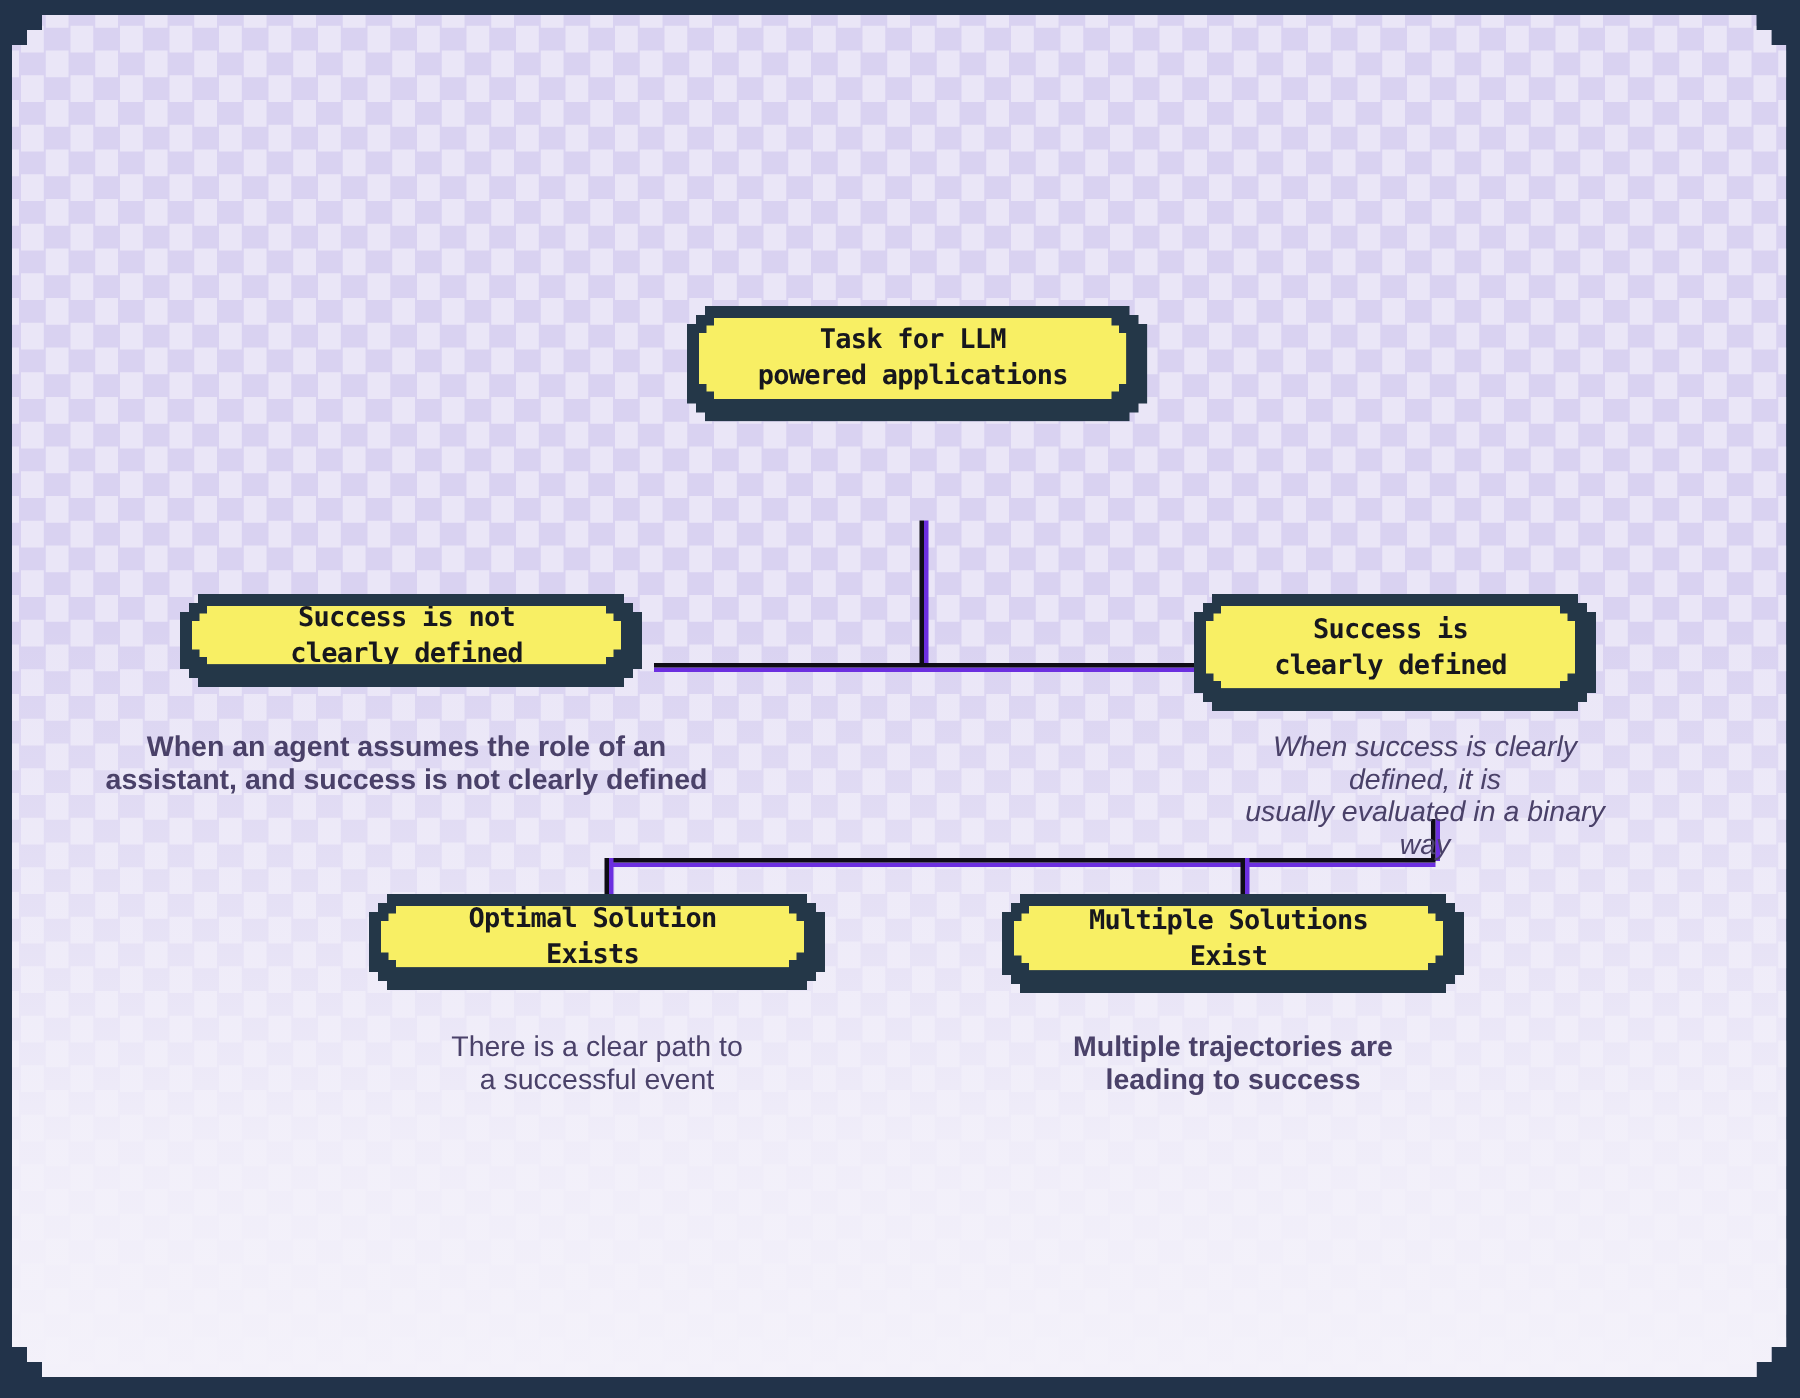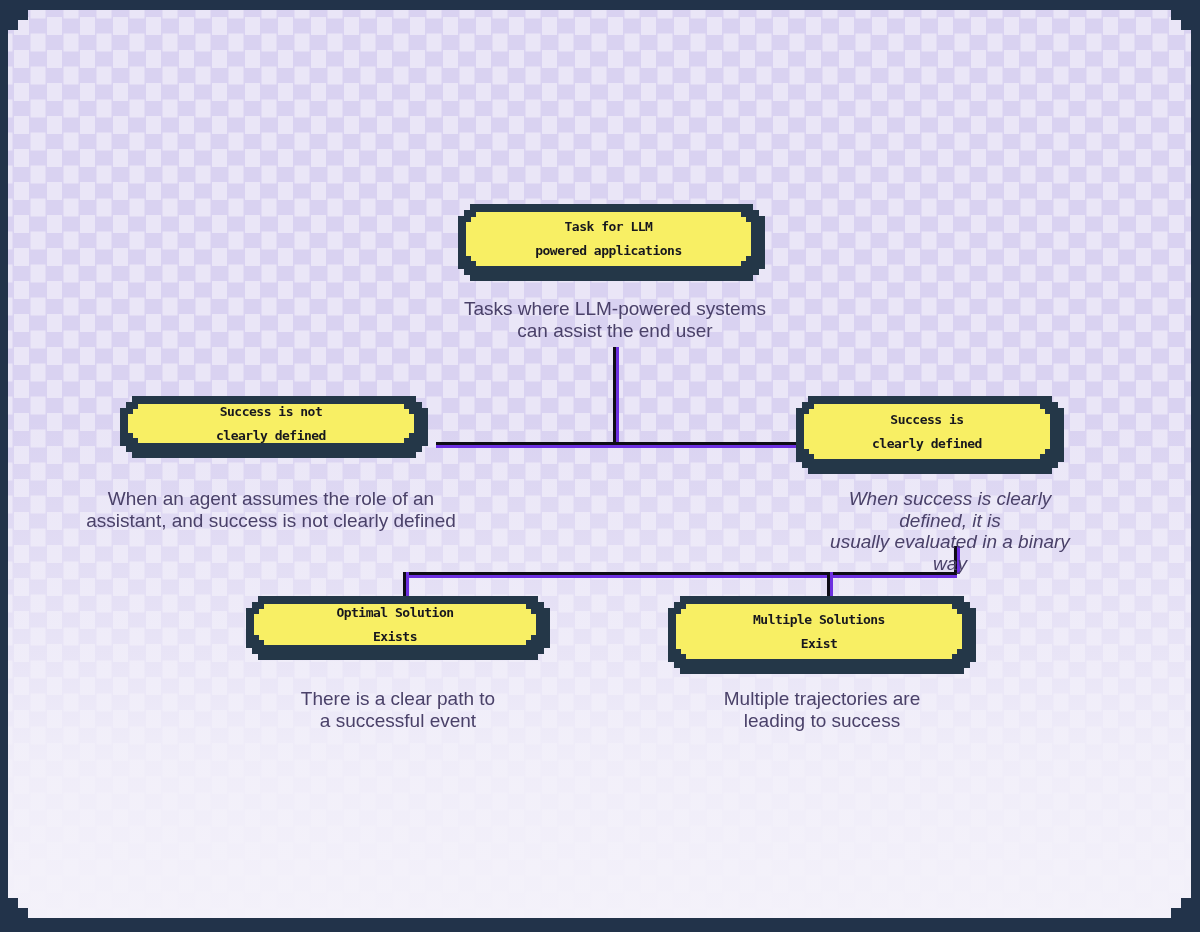--- a/index.html
+++ b/index.html
@@ -44,21 +44,21 @@
     background:var(--box-fill,#f8ef64);
     display:flex; align-items:center; justify-content:center;
     clip-path: polygon(
       0 10px, 5px 10px, 5px 5px, 10px 5px, 10px 0,
       calc(100% - 10px) 0, calc(100% - 10px) 5px, calc(100% - 5px) 5px, calc(100% - 5px) 10px, 100% 10px,
       100% calc(100% - 10px), calc(100% - 5px) calc(100% - 10px), calc(100% - 5px) calc(100% - 5px), calc(100% - 10px) calc(100% - 5px), calc(100% - 10px) 100%,
       10px 100%, 10px calc(100% - 5px), 5px calc(100% - 5px), 5px calc(100% - 10px), 0 calc(100% - 10px));
   }
   .ptitle {
     font-family:"DejaVu Sans Mono","Liberation Mono",monospace;
-    font-weight:700; font-size:13px; line-height:24px;
+    font-weight:700; font-size:18px; line-height:24px;
     color:var(--title-color,#17171e); text-align:center; white-space:pre-line;
     letter-spacing:-0.5px;
   }
 
   .desc {
     position:absolute; transform:translateX(-50%);
     font-size:19px; line-height:21.5px; font-weight:400;
     color:var(--desc-color,#4a4169); text-align:center; white-space:pre-line;
   }
 
@@ -77,53 +77,51 @@
     <div class="hline" style="left:396px; top:562px; width:553px;"></div>
     <div class="vline" style="left:395px; top:562px; height:36px;"></div>
     <div class="vline" style="left:819px; top:562px; height:36px;"></div>
 
     <div class="pbox" style="left:450px; top:194px; width:307px; height:77px;">
       <div class="pbox-in">
         <div class="ptitle">Task for LLM
 powered applications</div>
       </div>
     </div>
-    <div class="desc" style="left:607px; top:288px;">Tasks where LLM-powered systems
-can assist the end user</div>
 
     <div class="pbox" style="left:112px; top:386px; width:308px; height:62px;">
       <div class="pbox-in">
         <div class="ptitle">Success is not
 clearly defined</div>
       </div>
     </div>
-    <div class="desc" style="left:263px; top:478px;">When an agent assumes the role of an
+    <div class="desc" style="left:263px; top:478px;font-weight:bold;">When an agent assumes the role of an
 assistant, and success is not clearly defined</div>
 
     <div class="pbox" style="left:788px; top:386px; width:268px; height:78px;">
       <div class="pbox-in">
         <div class="ptitle">Success is
 clearly defined</div>
       </div>
     </div>
     <div class="desc" style="left:942px; top:478px;font-style:italic;">When success is clearly defined, it is
 usually evaluated in a binary way</div>
 
     <div class="pbox" style="left:238px; top:586px; width:304px; height:64px;">
       <div class="pbox-in">
         <div class="ptitle">Optimal Solution
 Exists</div>
       </div>
     </div>
     <div class="desc" style="left:390px; top:678px;">There is a clear path to
 a successful event</div>
 
-    <div class="pbox" style="left:660px; top:586px; width:308px; height:78px;">
+    <div class="pbox" style="left:660px; top:586px; width:308px; height:66px;">
       <div class="pbox-in">
         <div class="ptitle">Multiple Solutions
 Exist</div>
       </div>
     </div>
-    <div class="desc" style="left:814px; top:678px;">Multiple trajectories are
+    <div class="desc" style="left:814px; top:678px;font-weight:bold;">Multiple trajectories are
 leading to success</div>
 
   </div>
 </div>
 
 </body></html>

